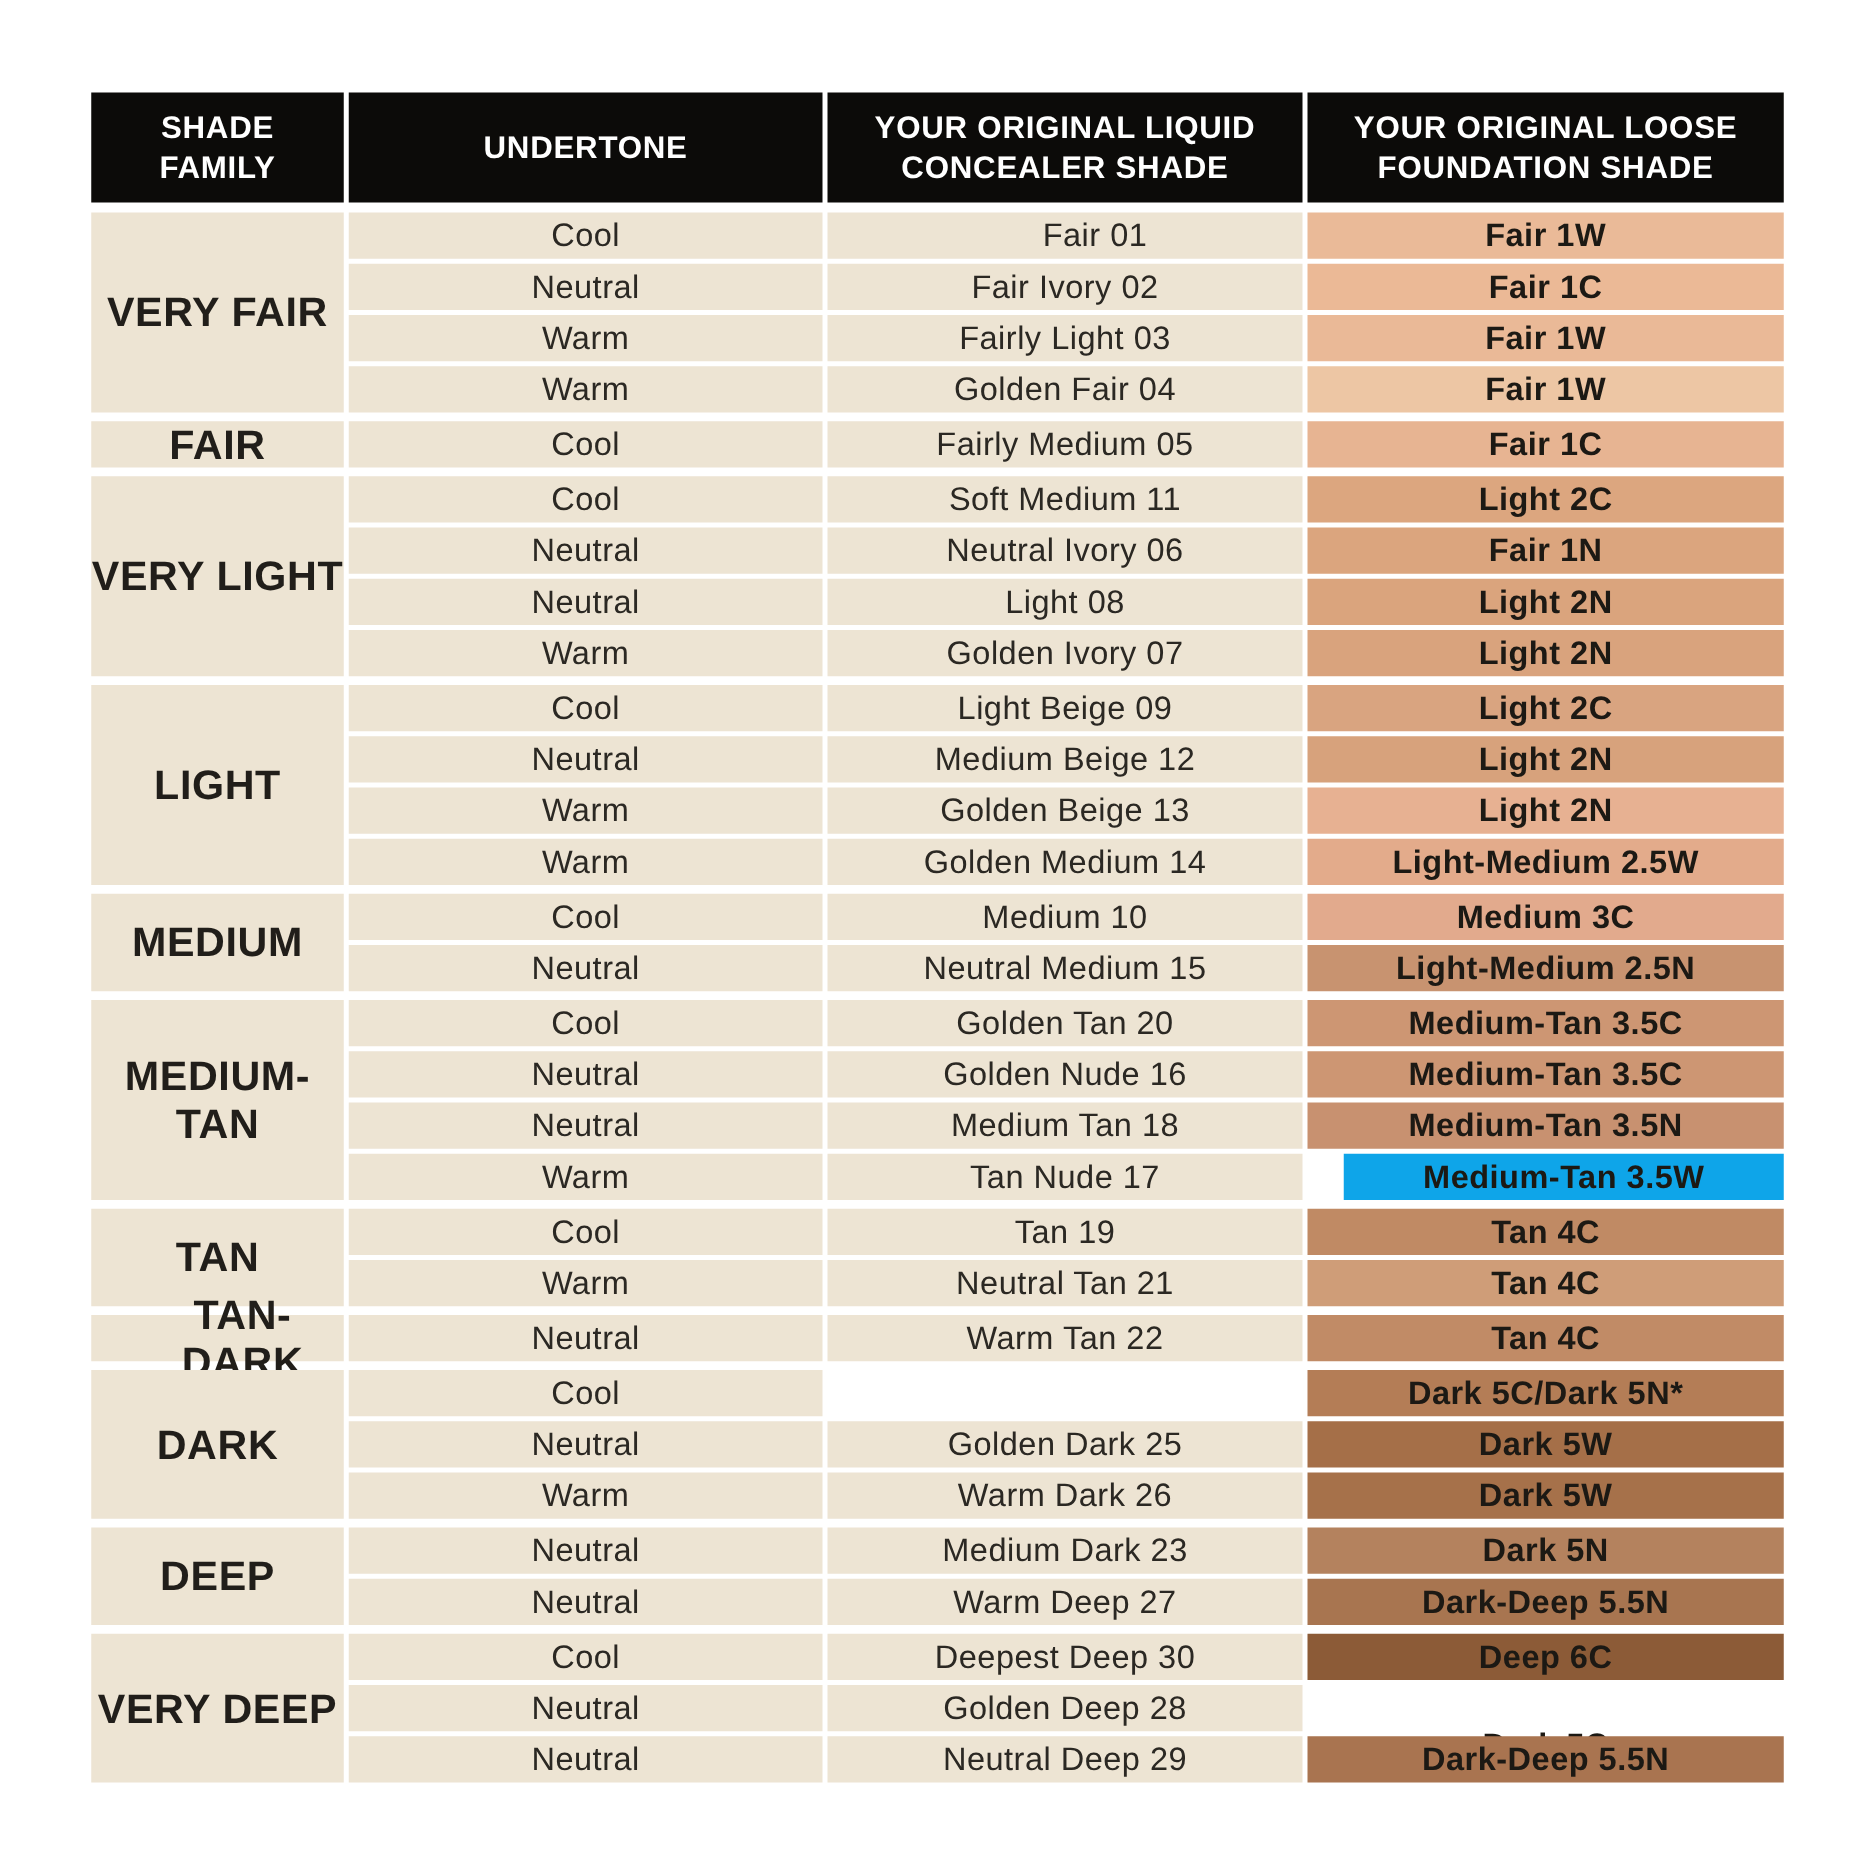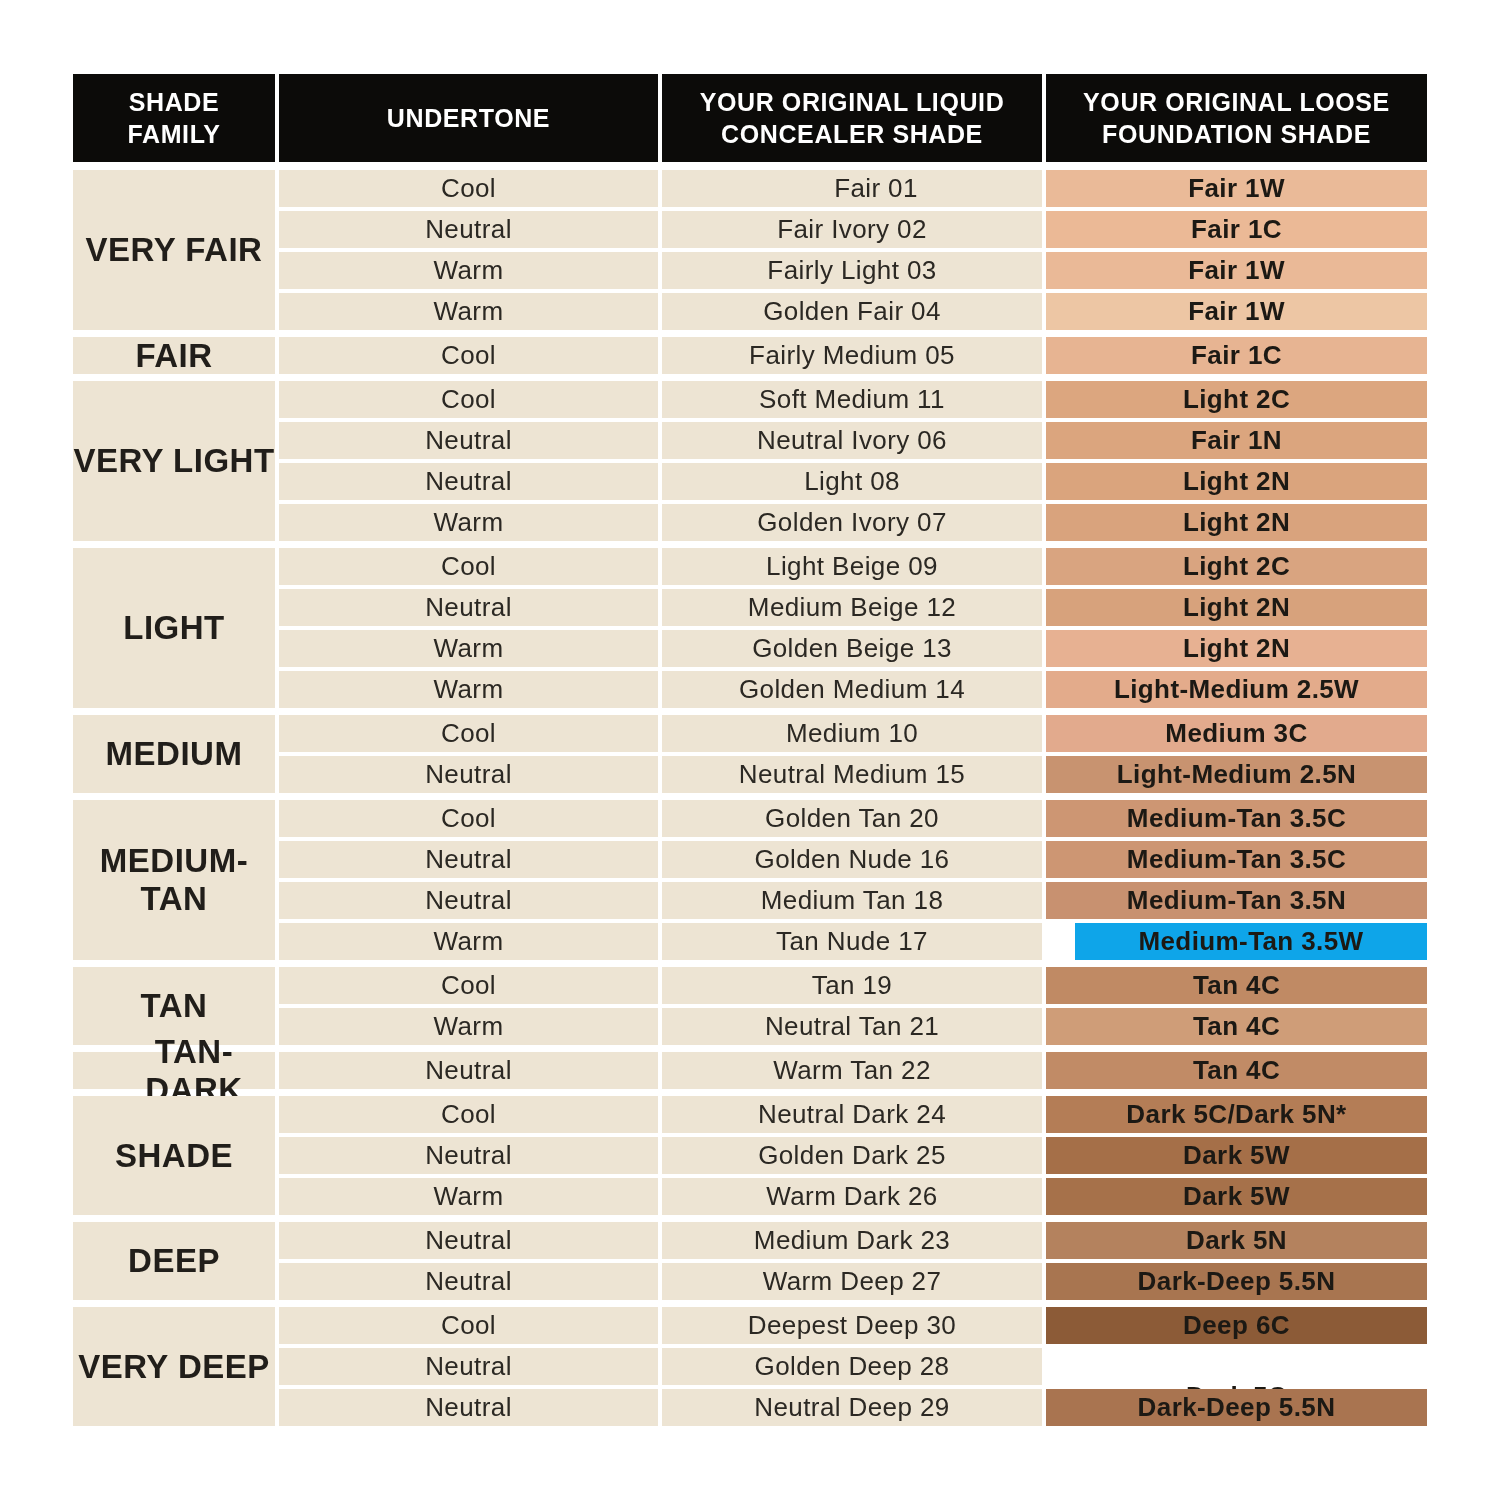--- a/index.html
+++ b/index.html
@@ -176,23 +176,22 @@
         <div class="cell" style="grid-area: 2 / 3;">Neutral Tan 21</div>
         <div class="cell swatch-cell" style="grid-area: 2 / 4; background: rgb(207, 157, 120);">Tan 4C</div>
       </div>
       <div class="group">
         <div class="family-cell" style="grid-row: 1 / span 1; padding-left: 40px;">TAN-DARK</div>
         <div class="cell" style="grid-area: 1 / 2;">Neutral</div>
         <div class="cell" style="grid-area: 1 / 3;">Warm Tan 22</div>
         <div class="cell swatch-cell" style="grid-area: 1 / 4; background: rgb(193, 139, 102);">Tan 4C</div>
       </div>
       <div class="group">
-        <div class="family-cell" style="grid-row: 1 / span 3;">SHADE</div>
-        <div class="cell" style="grid-area: 1 / 2;">Cool</div>
-        <div class="cell" style="grid-area: 1 / 3;">Neutral Dark 24</div>
+        <div class="family-cell" style="grid-row: 1 / span 3;">DARK</div>
+        <div class="cell" style="grid-area: 1 / 2;">Cool</div>
         <div class="cell swatch-cell" style="grid-area: 1 / 4; background: rgb(180, 125, 86);">Dark 5C/Dark 5N*</div>
         <div class="cell" style="grid-area: 2 / 2;">Neutral</div>
         <div class="cell" style="grid-area: 2 / 3;">Golden Dark 25</div>
         <div class="cell swatch-cell" style="grid-area: 2 / 4; background: rgb(165, 111, 72);">Dark 5W</div>
         <div class="cell" style="grid-area: 3 / 2;">Warm</div>
         <div class="cell" style="grid-area: 3 / 3;">Warm Dark 26</div>
         <div class="cell swatch-cell" style="grid-area: 3 / 4; background: rgb(166, 113, 74);">Dark 5W</div>
       </div>
       <div class="group">
         <div class="family-cell" style="grid-row: 1 / span 2;">DEEP</div>

